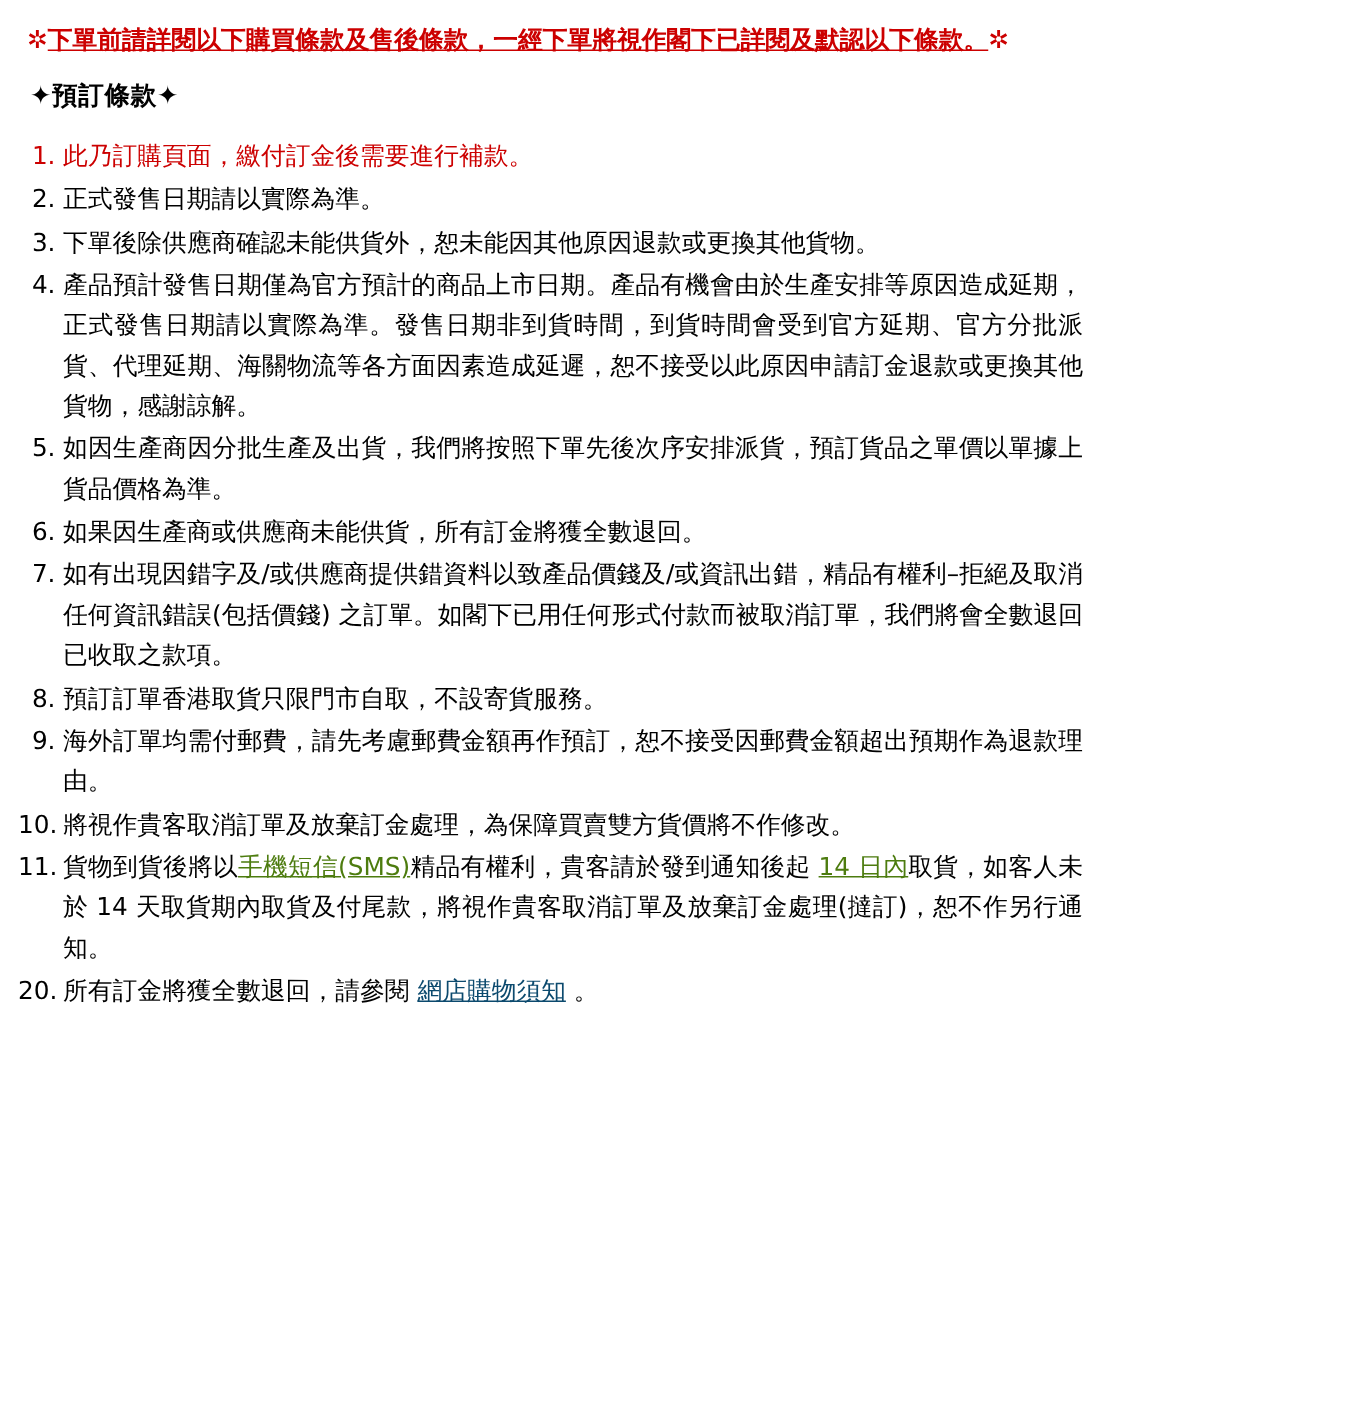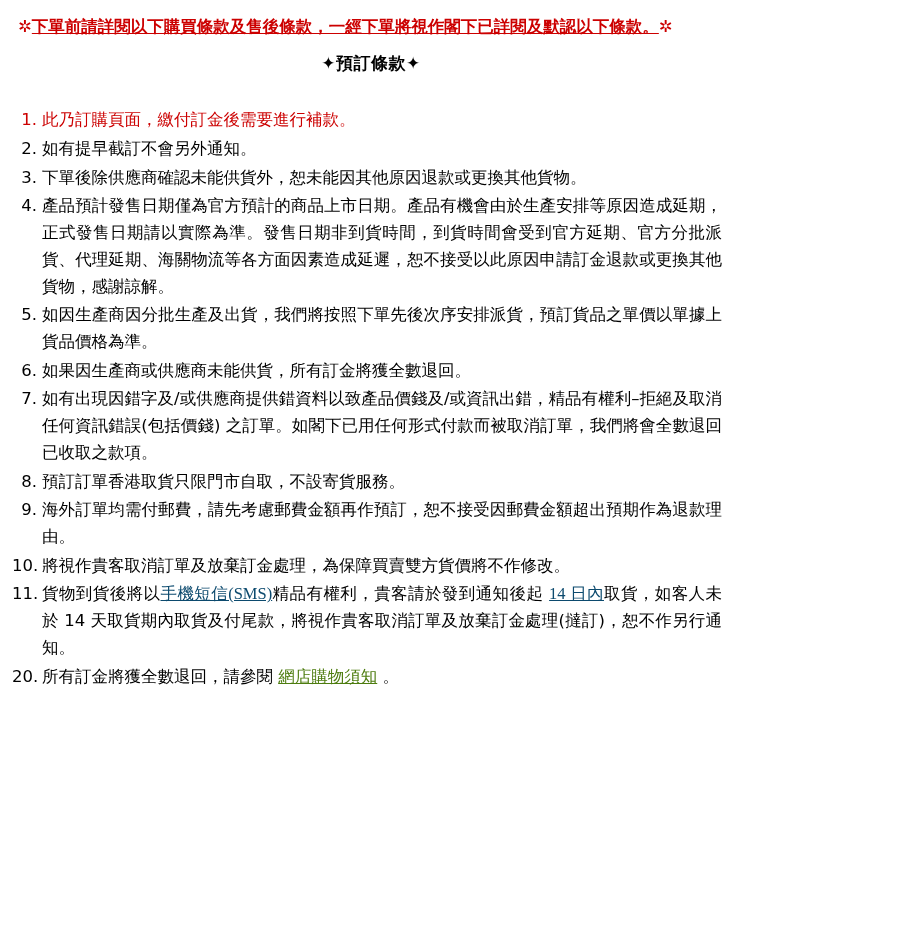--- a/index.html
+++ b/index.html
@@ -29,23 +29,22 @@
     white-space: nowrap;
   }
   .notice .star {
     text-decoration: none;
     display: inline-block;
   }
 
   .section-title {
     font-weight: bold;
     font-size: 17px;
-    margin: 0 0 32px 10px;
+    margin: 0 0 16px 10px;
     letter-spacing: 0.5px;
-    text-align: center;
   }
 
   ol.terms {
     list-style: none;
     margin: 0;
     padding: 0;
   }
   ol.terms > li {
     display: flex;
     align-items: flex-start;
@@ -62,27 +61,26 @@
     box-sizing: border-box;
   }
   ol.terms > li .body {
     flex: 1 1 auto;
     text-align: justify;
   }
   li.red, li.red .num {
     color: #cc0000;
   }
   .u-red {
-    color: #0c4a6e;
+    color: #4d7c0f;
     text-decoration: underline;
     font-weight: normal;
-    font-family: Liberation Serif, serif;
   }
   .link {
-    color: #4d7c0f;
+    color: #0c4a6e;
     text-decoration: underline;
   }
 </style>
 </head>
 <body>
 
 <div class="page">
 
   <div class="notice">
     <span class="star">✲</span><span>下單前請詳閱以下購買條款及售後條款，一經下單將視作閣下已詳閱及默認以下條款。</span><span class="star">✲</span>
@@ -92,21 +90,21 @@
 
   <ol class="terms">
 
     <li class="red">
       <span class="num">1.</span>
       <span class="body">此乃訂購頁面，繳付訂金後需要進行補款。</span>
     </li>
 
     <li>
       <span class="num">2.</span>
-      <span class="body">如有提早截訂不會另外通知。</span>
+      <span class="body">正式發售日期請以實際為準。</span>
     </li>
 
     <li>
       <span class="num">3.</span>
       <span class="body">下單後除供應商確認未能供貨外，恕未能因其他原因退款或更換其他貨物。</span>
     </li>
 
     <li>
       <span class="num">4.</span>
       <span class="body">產品預計發售日期僅為官方預計的商品上市日期。產品有機會由於生產安排等原因造成延期，正式發售日期請以實際為準。發售日期非到貨時間，到貨時間會受到官方延期、官方分批派貨、代理延期、海關物流等各方面因素造成延遲，恕不接受以此原因申請訂金退款或更換其他貨物，感謝諒解。</span>

